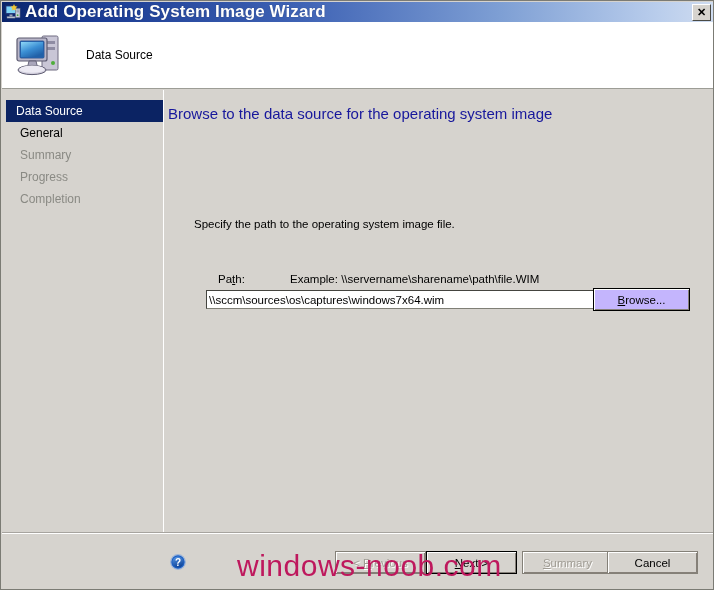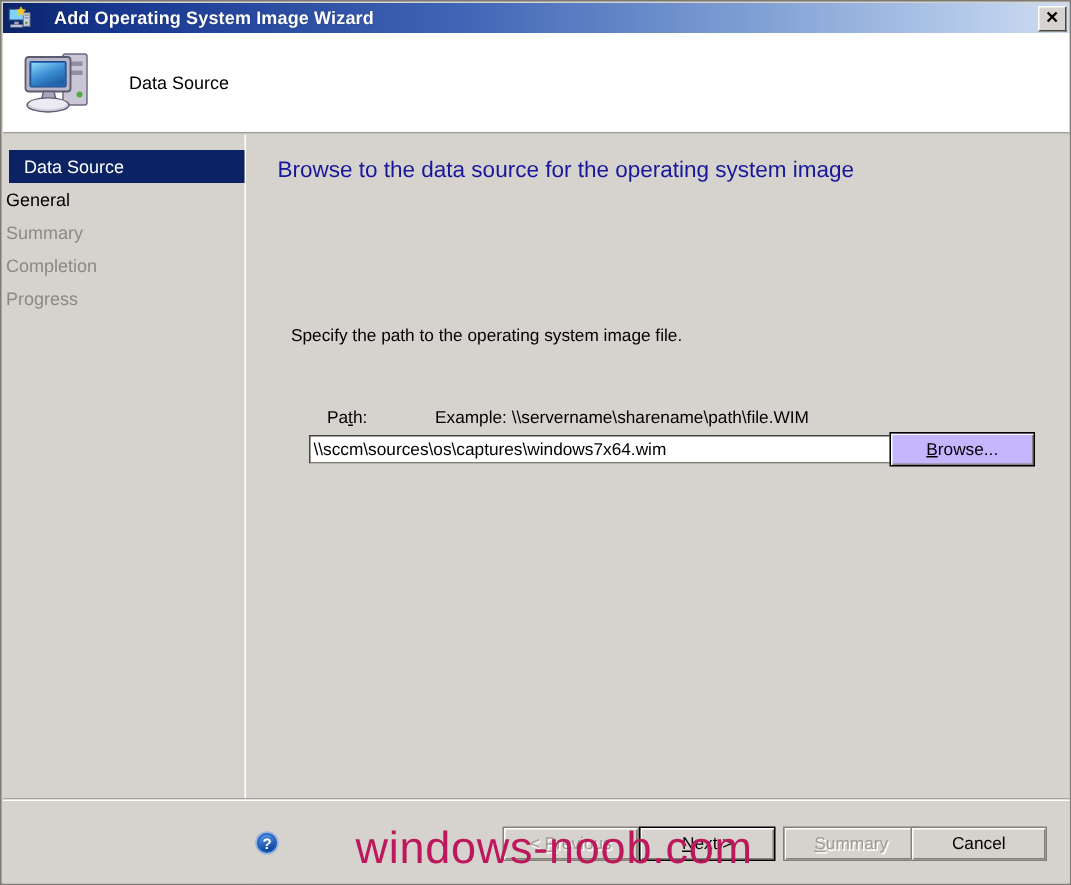--- a/index.html
+++ b/index.html
@@ -39,26 +39,25 @@
   }
   #title-icon {
     width: 16px; height: 16px;
     margin-left: 3px;
     margin-right: 4px;
     flex: 0 0 auto;
     position: relative;
   }
   #title-text {
     color: #ffffff;
-    font-size: 12px;
+    font-size: 17px;
     font-weight: bold;
     letter-spacing: 0.1px;
     white-space: nowrap;
     text-shadow: 0 0 1px rgba(0,0,0,0.4);
-    margin-left: 11px;
   }
   #close-btn {
     position: absolute;
     right: 3px;
     top: 2px;
     width: 19px;
     height: 17px;
     background: #d6d3ce;
     border-top: 1px solid #ffffff;
     border-left: 1px solid #ffffff;
@@ -118,21 +117,21 @@
     width: 162px;
     height: 499px;
     background: #d6d3ce;
     border-right: 1px solid #ffffff;
     box-sizing: border-box;
     padding-top: 10px;
   }
   .nav-item {
     height: 22px;
     line-height: 22px;
-    padding-left: 2px;
+    padding-left: 18px;
     font-size: 12px;
     color: #000000;
     margin-right: 0;
     white-space: nowrap;
     box-sizing: border-box;
   }
   .nav-item.selected {
     background: #0b2363;
     color: #ffffff;
     margin-left: 4px;
@@ -146,21 +145,21 @@
   #content {
     position: absolute;
     left: 166px;
     top: 0;
     width: 546px;
     height: 499px;
     background: #d6d3ce;
   }
   #page-heading {
     position: absolute;
-    left: 17px;
+    left: 0;
     top: 15px;
     font-size: 15px;
     color: #17179c;
     white-space: nowrap;
   }
   #instruction {
     position: absolute;
     left: 26px;
     top: 128px;
     font-size: 11.5px;
@@ -340,22 +339,22 @@
     </div>
     <div id="header-title">Data Source</div>
   </div>
 
   <div id="body-area">
 
     <div id="sidebar">
       <div class="nav-item selected">Data Source</div>
       <div class="nav-item">General</div>
       <div class="nav-item dim">Summary</div>
+      <div class="nav-item dim">Progress</div>
       <div class="nav-item dim">Completion</div>
-      <div class="nav-item dim">Progress</div>
     </div>
 
     <div id="content">
       <div id="page-heading">Browse to the data source for the operating system image</div>
       <div id="instruction">Specify the path to the operating system image file.</div>
 
       <div id="path-label"><span>Pa</span><span class="acc">t</span><span>h:</span></div>
 
       <div id="path-example">Example: \\servername\sharename\path\file.WIM</div>
 

